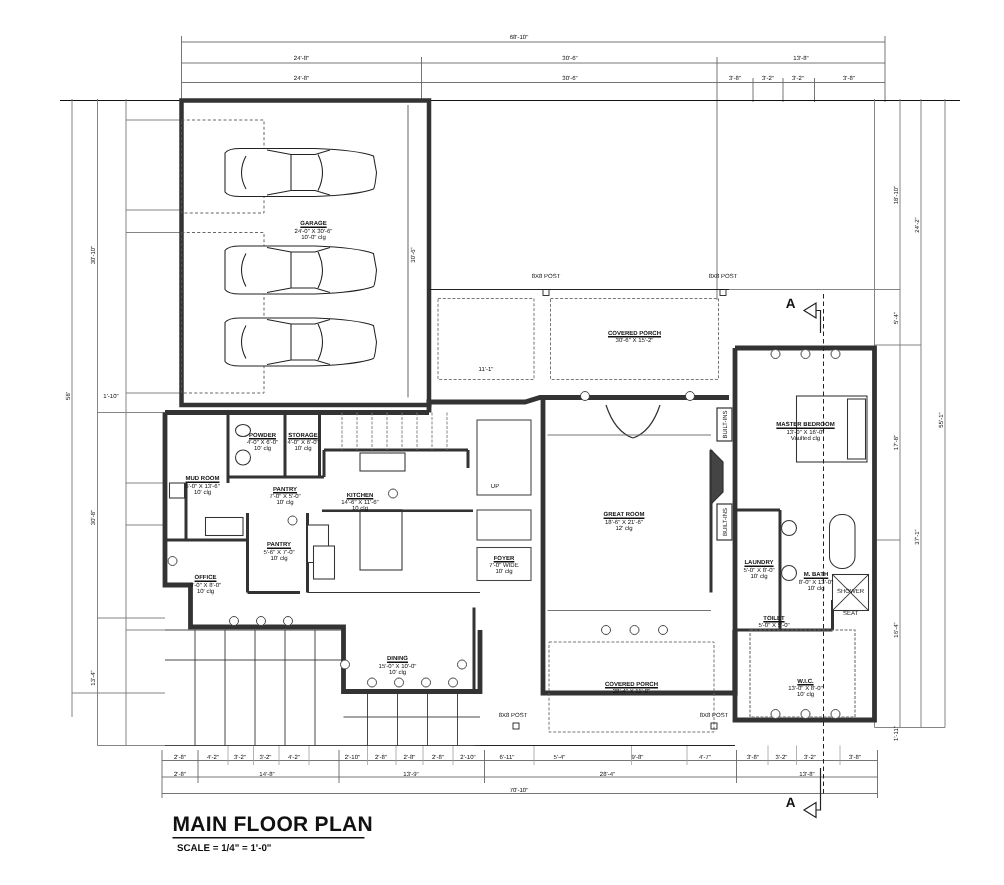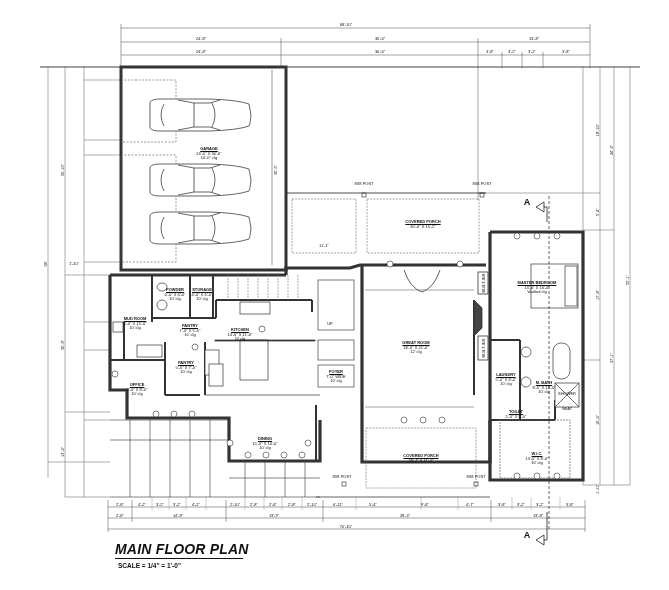--- a/index.html
+++ b/index.html
@@ -1,18 +1,18 @@
 <!DOCTYPE html>
 <html><head>
 <meta charset="utf-8">
 <style>
   html,body{margin:0;padding:0;background:#fff;}
   body{width:669px;height:590px;position:relative;overflow:hidden;font-family:"Liberation Sans",sans-serif;color:#111;}
   svg{position:absolute;left:0;top:0;}
-  .title{position:absolute;left:115px;top:541px;font-size:14px;font-weight:bold;letter-spacing:0.2px;border-bottom:1px solid #111;padding-bottom:1px;width:128px;white-space:nowrap;font-style:italic;}
+  .title{position:absolute;left:115px;top:541px;font-size:14px;font-weight:bold;letter-spacing:0.2px;border-bottom:1px solid #111;padding-bottom:1px;width:128px;white-space:nowrap;}
   .scale{position:absolute;left:118px;top:562px;font-size:6.5px;font-weight:bold;white-space:nowrap;}
   .lbl{position:absolute;font-size:4px;line-height:4.5px;text-align:center;white-space:nowrap;transform:translateX(-50%);}
   .lbl .n{text-decoration:underline;font-weight:bold;}
   .dim{position:absolute;font-size:4px;white-space:nowrap;transform:translateX(-50%);}
   .dimv{position:absolute;font-size:4px;white-space:nowrap;transform:translate(-50%,-50%) rotate(-90deg);}
 </style>
 </head>
 <body>
 
 <svg width="669" height="590" viewBox="0 0 669 590">

